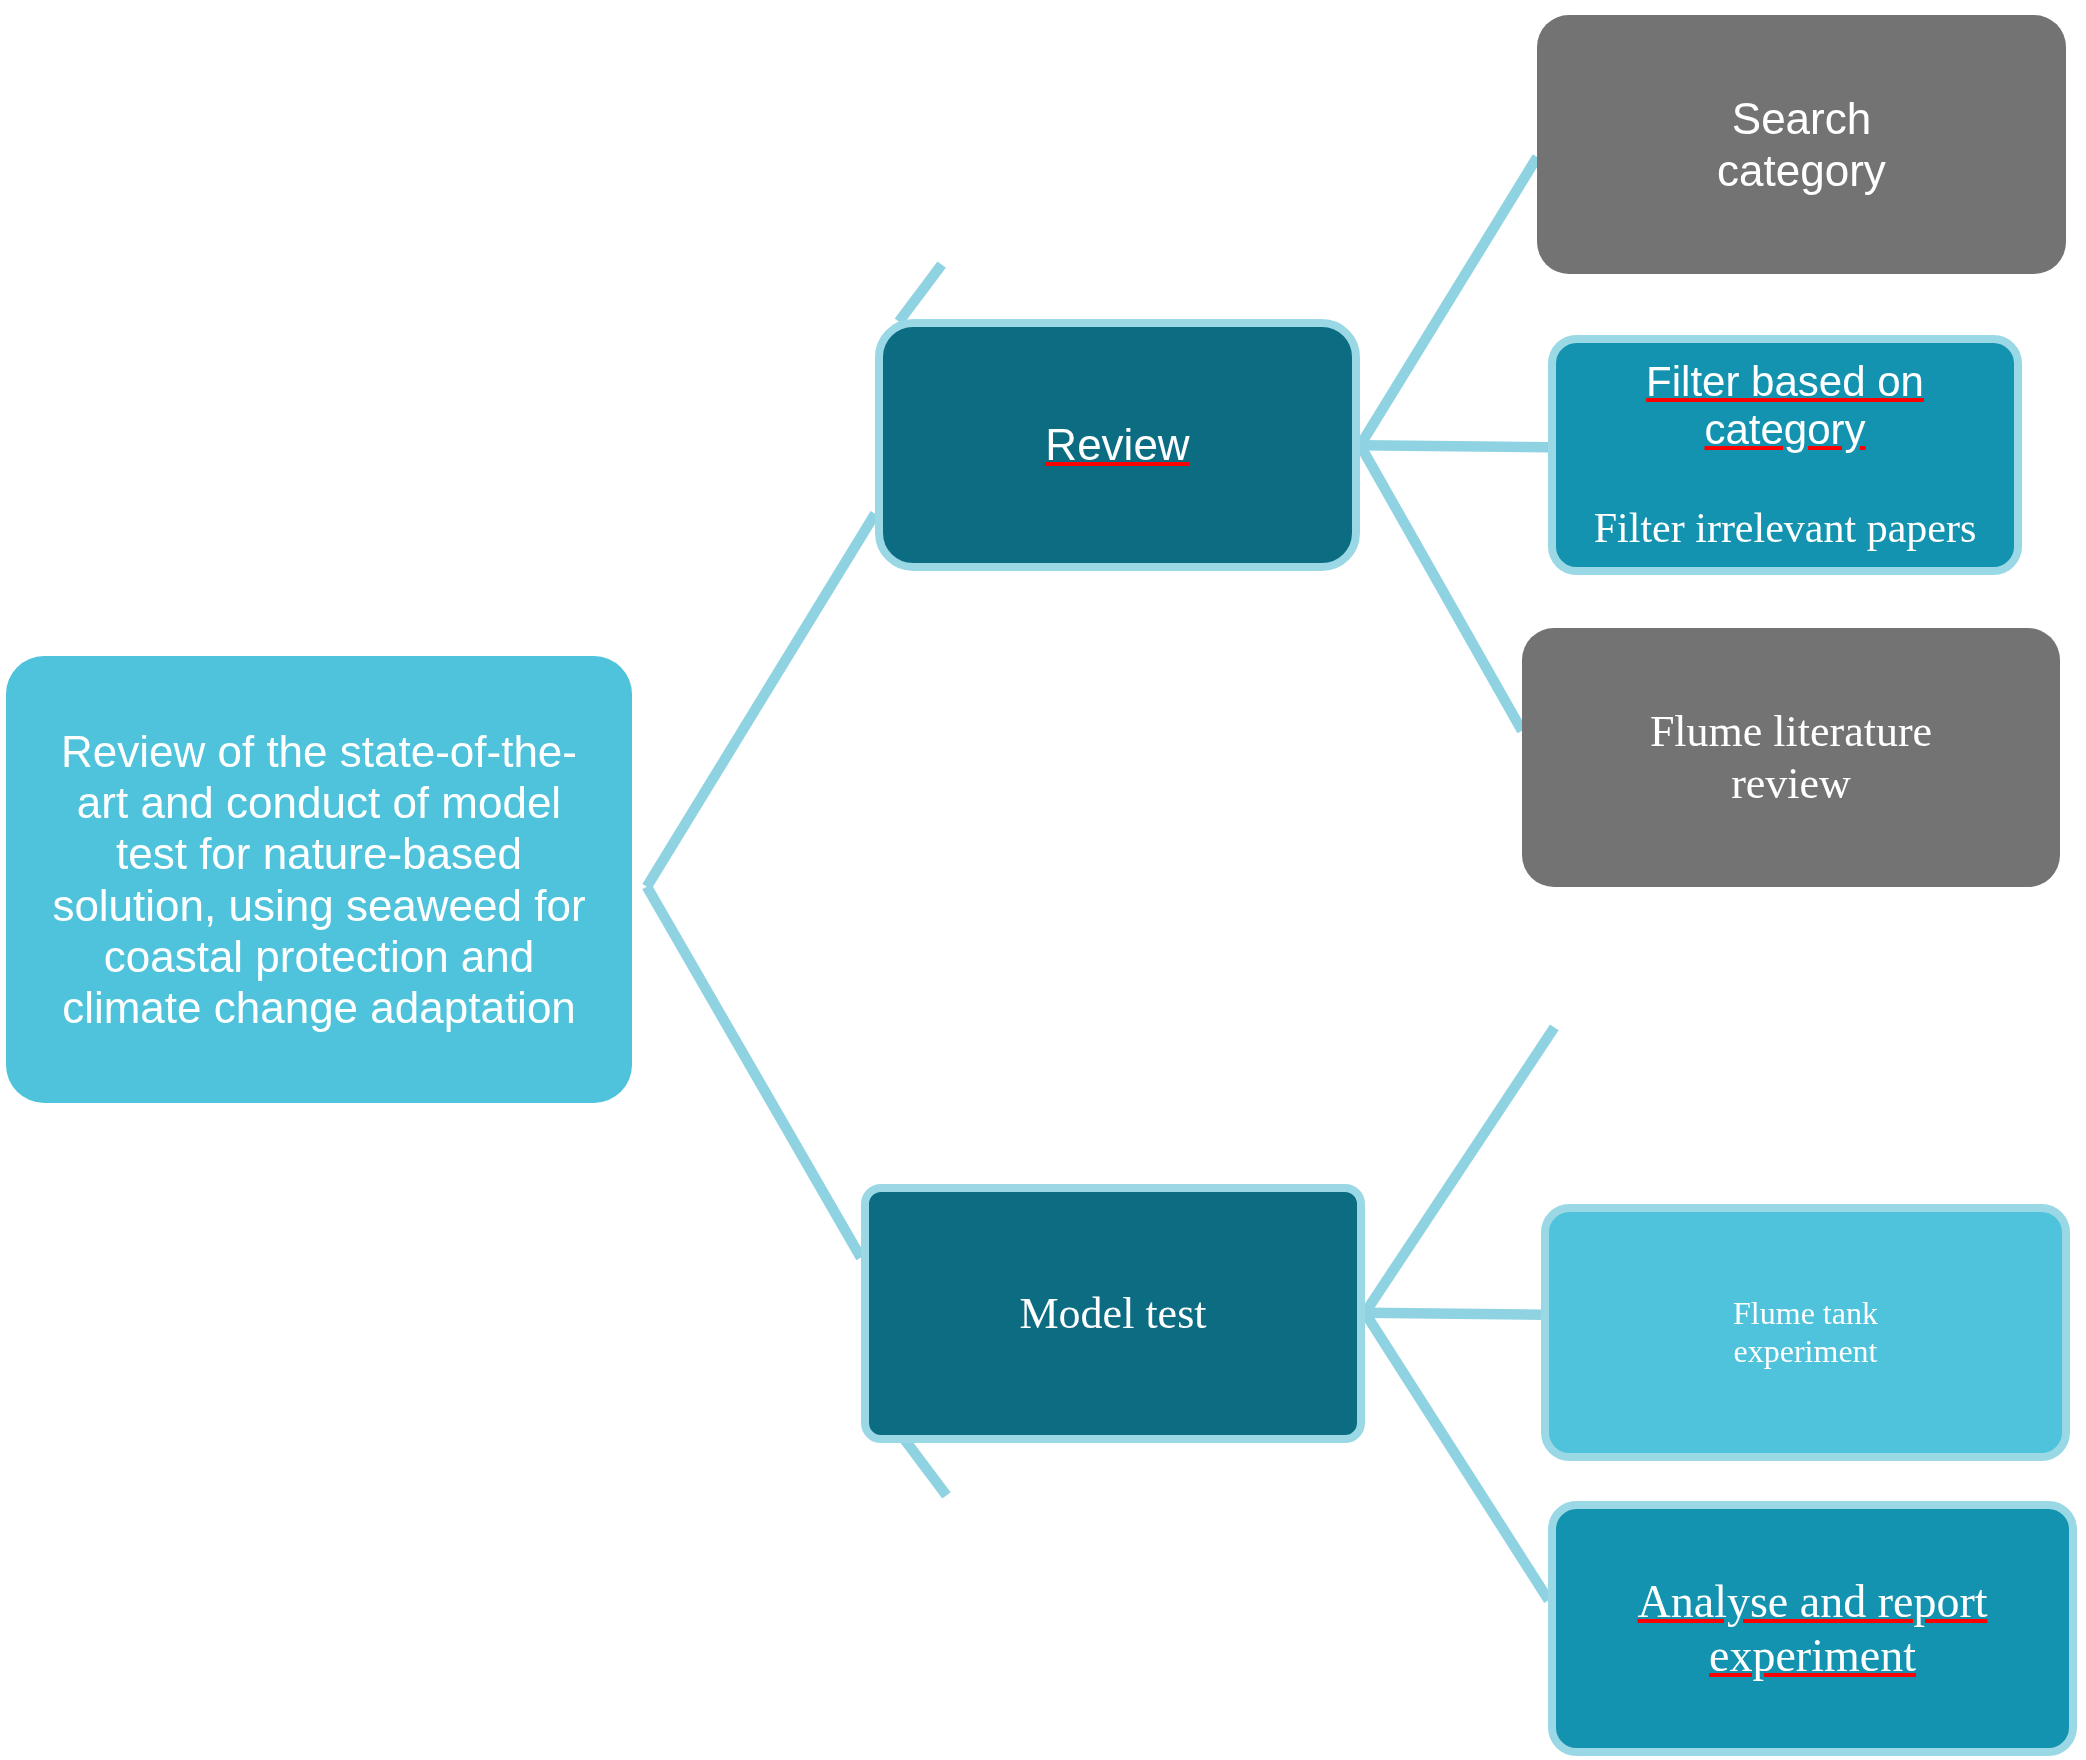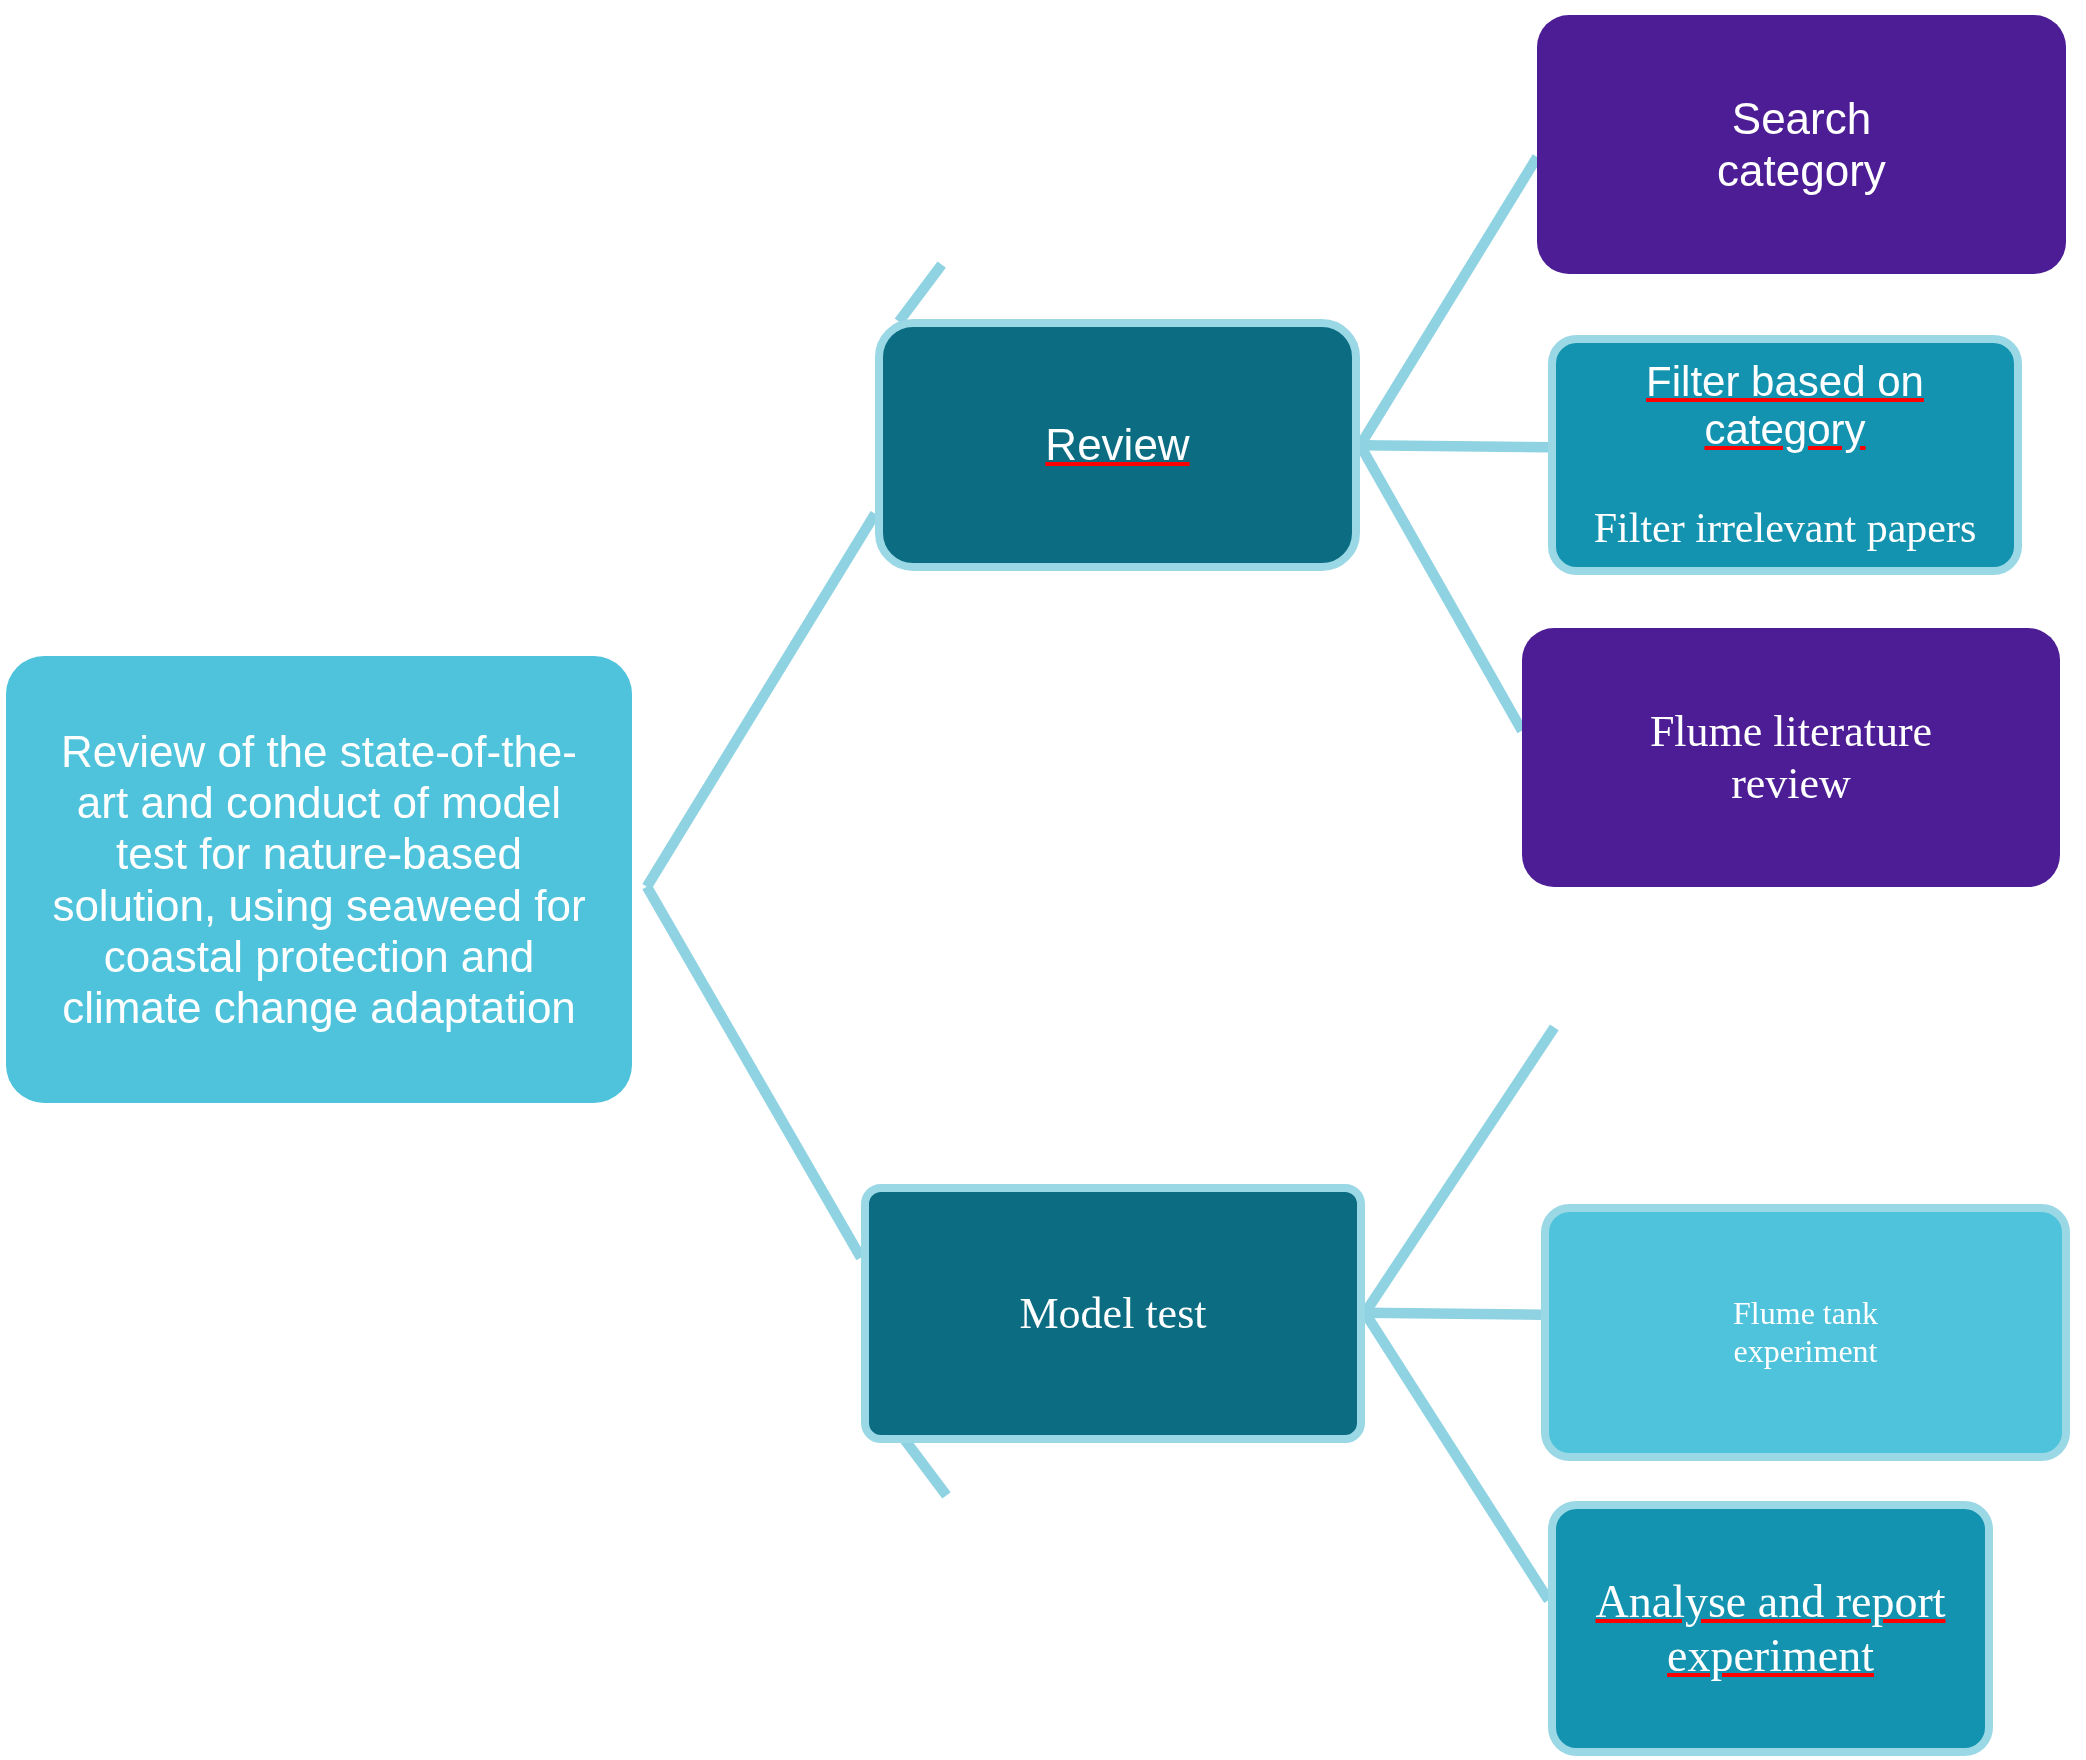--- a/index.html
+++ b/index.html
@@ -34,21 +34,21 @@
     border-radius: 32px;
     line-height: 1.16;
     padding: 7.6px 17px;
   }
   .node .label {
     width: 100%;
     display: block;
     white-space: pre-line;
   }
   
-  .c-light   { background: #4c1d95; }
+  .c-light   { background: #737373; }
   .c-mid     { background: #4EC3DB; }
   .c-medteal { background: #1393AF; border: 8.6px solid #9BD8E6; }
   .c-darkteal{ background: #0B6C82; border: 8.6px solid #9BD8E6; }
   .c-mid.bordered   { border: 8.6px solid #9BD8E6; }
 
   .f-sans  { font-family: "Liberation Sans", sans-serif; }
   .f-serif { font-family: "Liberation Serif", serif; }
 
   
   .spell {
@@ -100,21 +100,21 @@
     border-radius: 28.5px;
   }
   .node-flume {
     left: 1541px; top: 1204px;
     width: 529px; height: 257px;
     font-size: 32px;
     border-radius: 28.5px;
   }
   .node-analyse {
     left: 1548px; top: 1501px;
-    width: 445px; height: 255px;
+    width: 529px; height: 255px;
     font-size: 46px;
     border-radius: 28.5px;
   }
 </style>
 </head>
 <body>
 
 <div id="stage">
 
   <svg id="links" viewBox="0 0 2194 1851" width="2087" height="1761" xmlns="http://www.w3.org/2000/svg">

